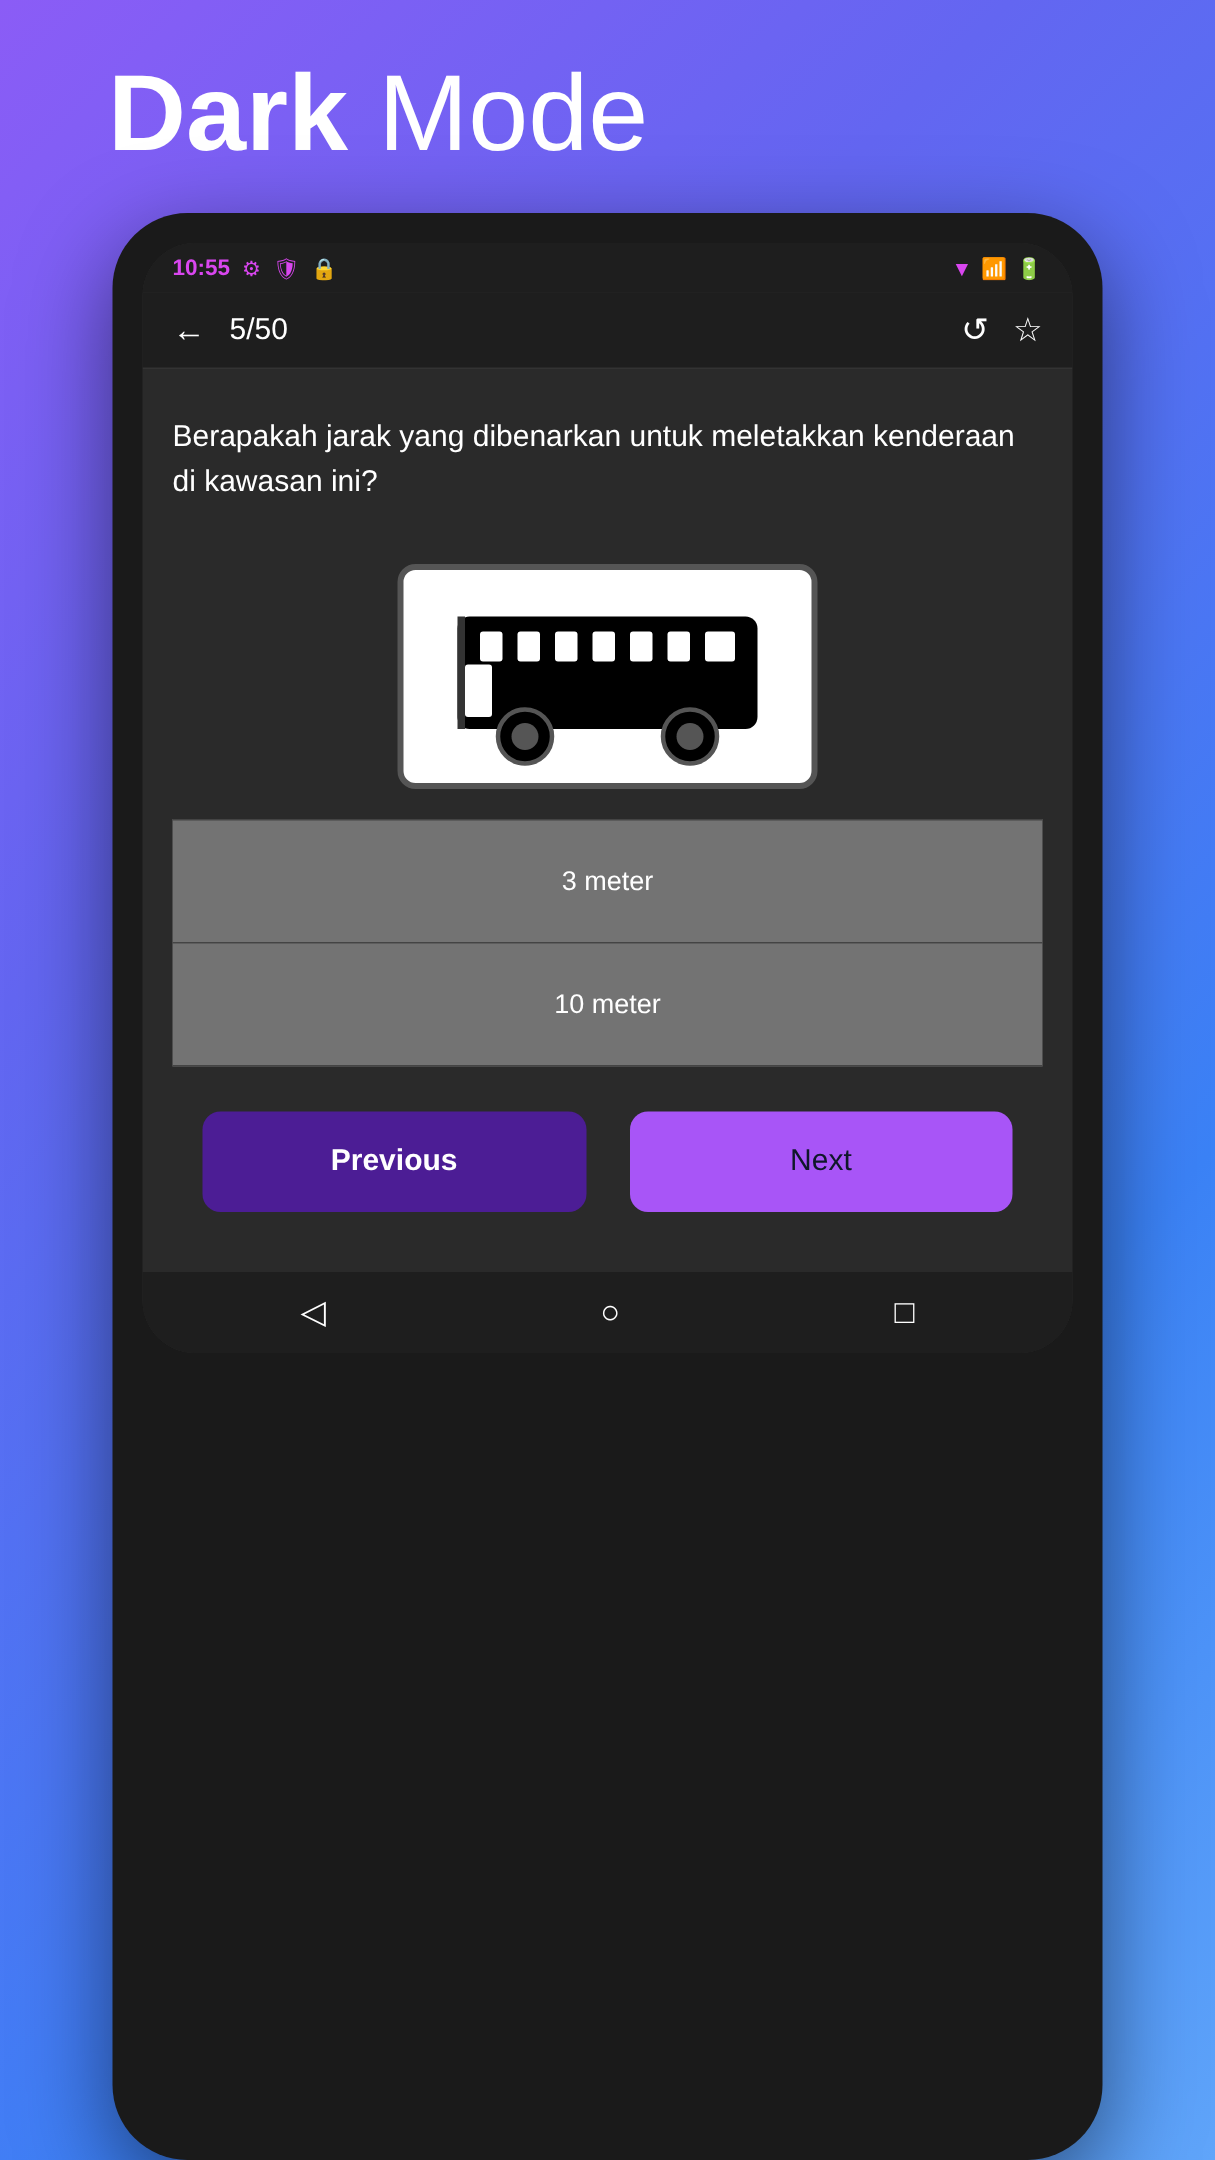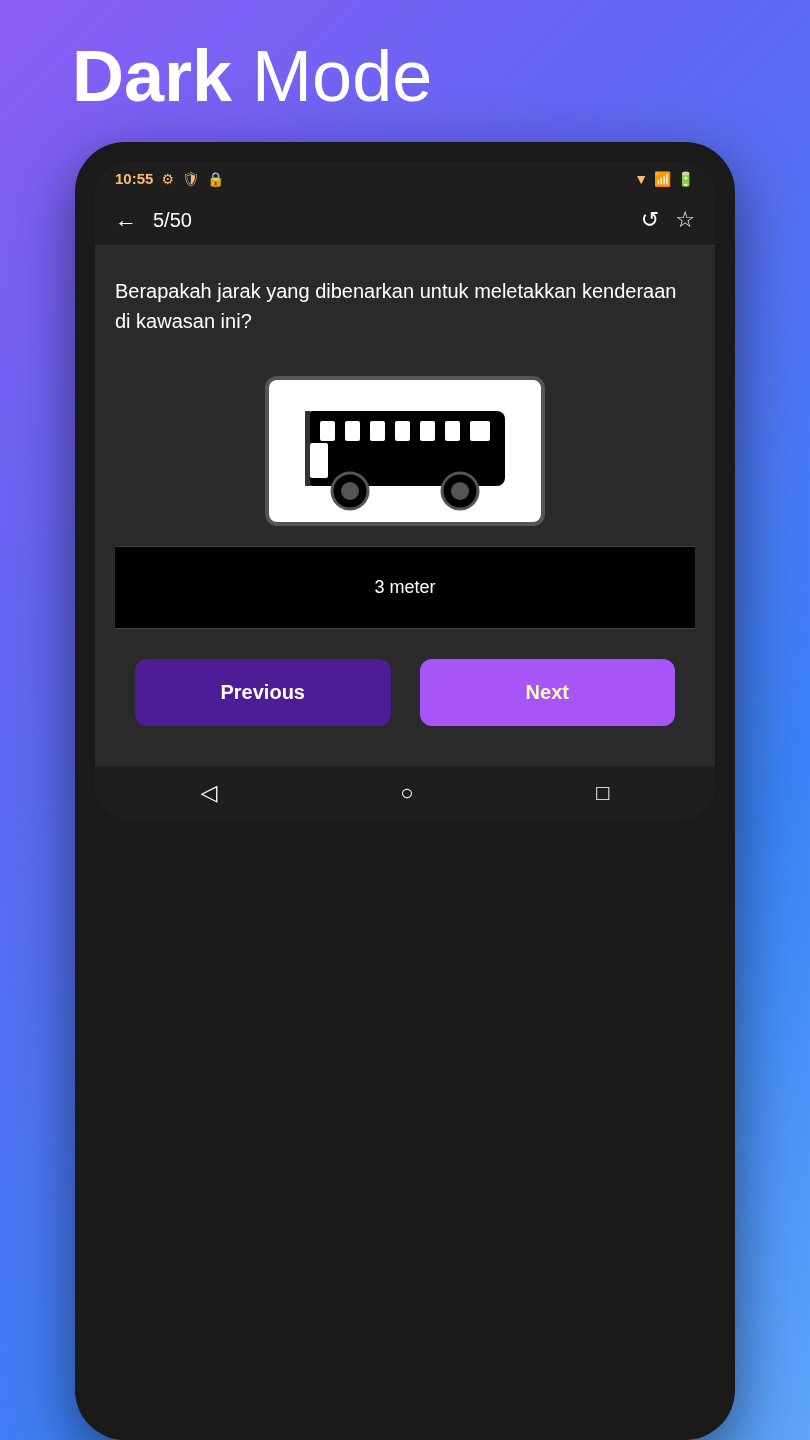--- a/index.html
+++ b/index.html
@@ -54,21 +54,21 @@
       flex-direction: column;
     }
 
     
     .status-bar {
       background: #1e1e1e;
       padding: 8px 20px;
       display: flex;
       justify-content: space-between;
       align-items: center;
-      color: #fdba74;
+      color: #d946ef;
       font-size: 14px;
     }
     .status-left {
       display: flex;
       align-items: center;
       gap: 8px;
     }
     .status-time {
       font-weight: bold;
       font-size: 15px;
@@ -160,21 +160,21 @@
     }
 
     
     .options-container {
       display: flex;
       flex-direction: column;
       gap: 0;
     }
 
     .option-item {
-      background: #000000;
+      background: #737373;
       border: none;
       border-bottom: 1px solid #444;
       padding: 30px 20px;
       text-align: center;
       color: white;
       font-size: 18px;
       cursor: pointer;
       transition: background 0.2s;
     }
     .option-item:first-child {
@@ -198,26 +198,26 @@
       padding: 22px;
       font-size: 20px;
       font-weight: bold;
       cursor: pointer;
       margin-right: 10px;
     }
 
     .btn-next {
       flex: 1;
       background: #A855F7;
-      color: #fef9c3;
+      color: #0f172a;
       border: none;
       border-radius: 12px;
       padding: 22px;
       font-size: 20px;
-      font-weight: bold;
+      font-weight: normal;
       cursor: pointer;
       margin-left: 19px;
     }
 
     
     .bottom-nav {
       background: #1e1e1e;
       padding: 14px;
       display: flex;
       justify-content: space-around;
@@ -291,20 +291,21 @@
             <circle cx="65" cy="100" r="18" fill="black" stroke="#555" stroke-width="3"></circle>
             <circle cx="65" cy="100" r="9" fill="#555"></circle>
             <circle cx="175" cy="100" r="18" fill="black" stroke="#555" stroke-width="3"></circle>
             <circle cx="175" cy="100" r="9" fill="#555"></circle>
           </svg>
         </div>
       </div>
 
       <div class="options-container">
         <button class="option-item">3 meter</button>
+        <button class="option-item">10 meter</button>
       </div>
 
       <div class="nav-buttons">
         <button class="btn-previous">Previous</button>
         <button class="btn-next">Next</button>
       </div>
 
     </div>
 
     <div class="bottom-nav">

